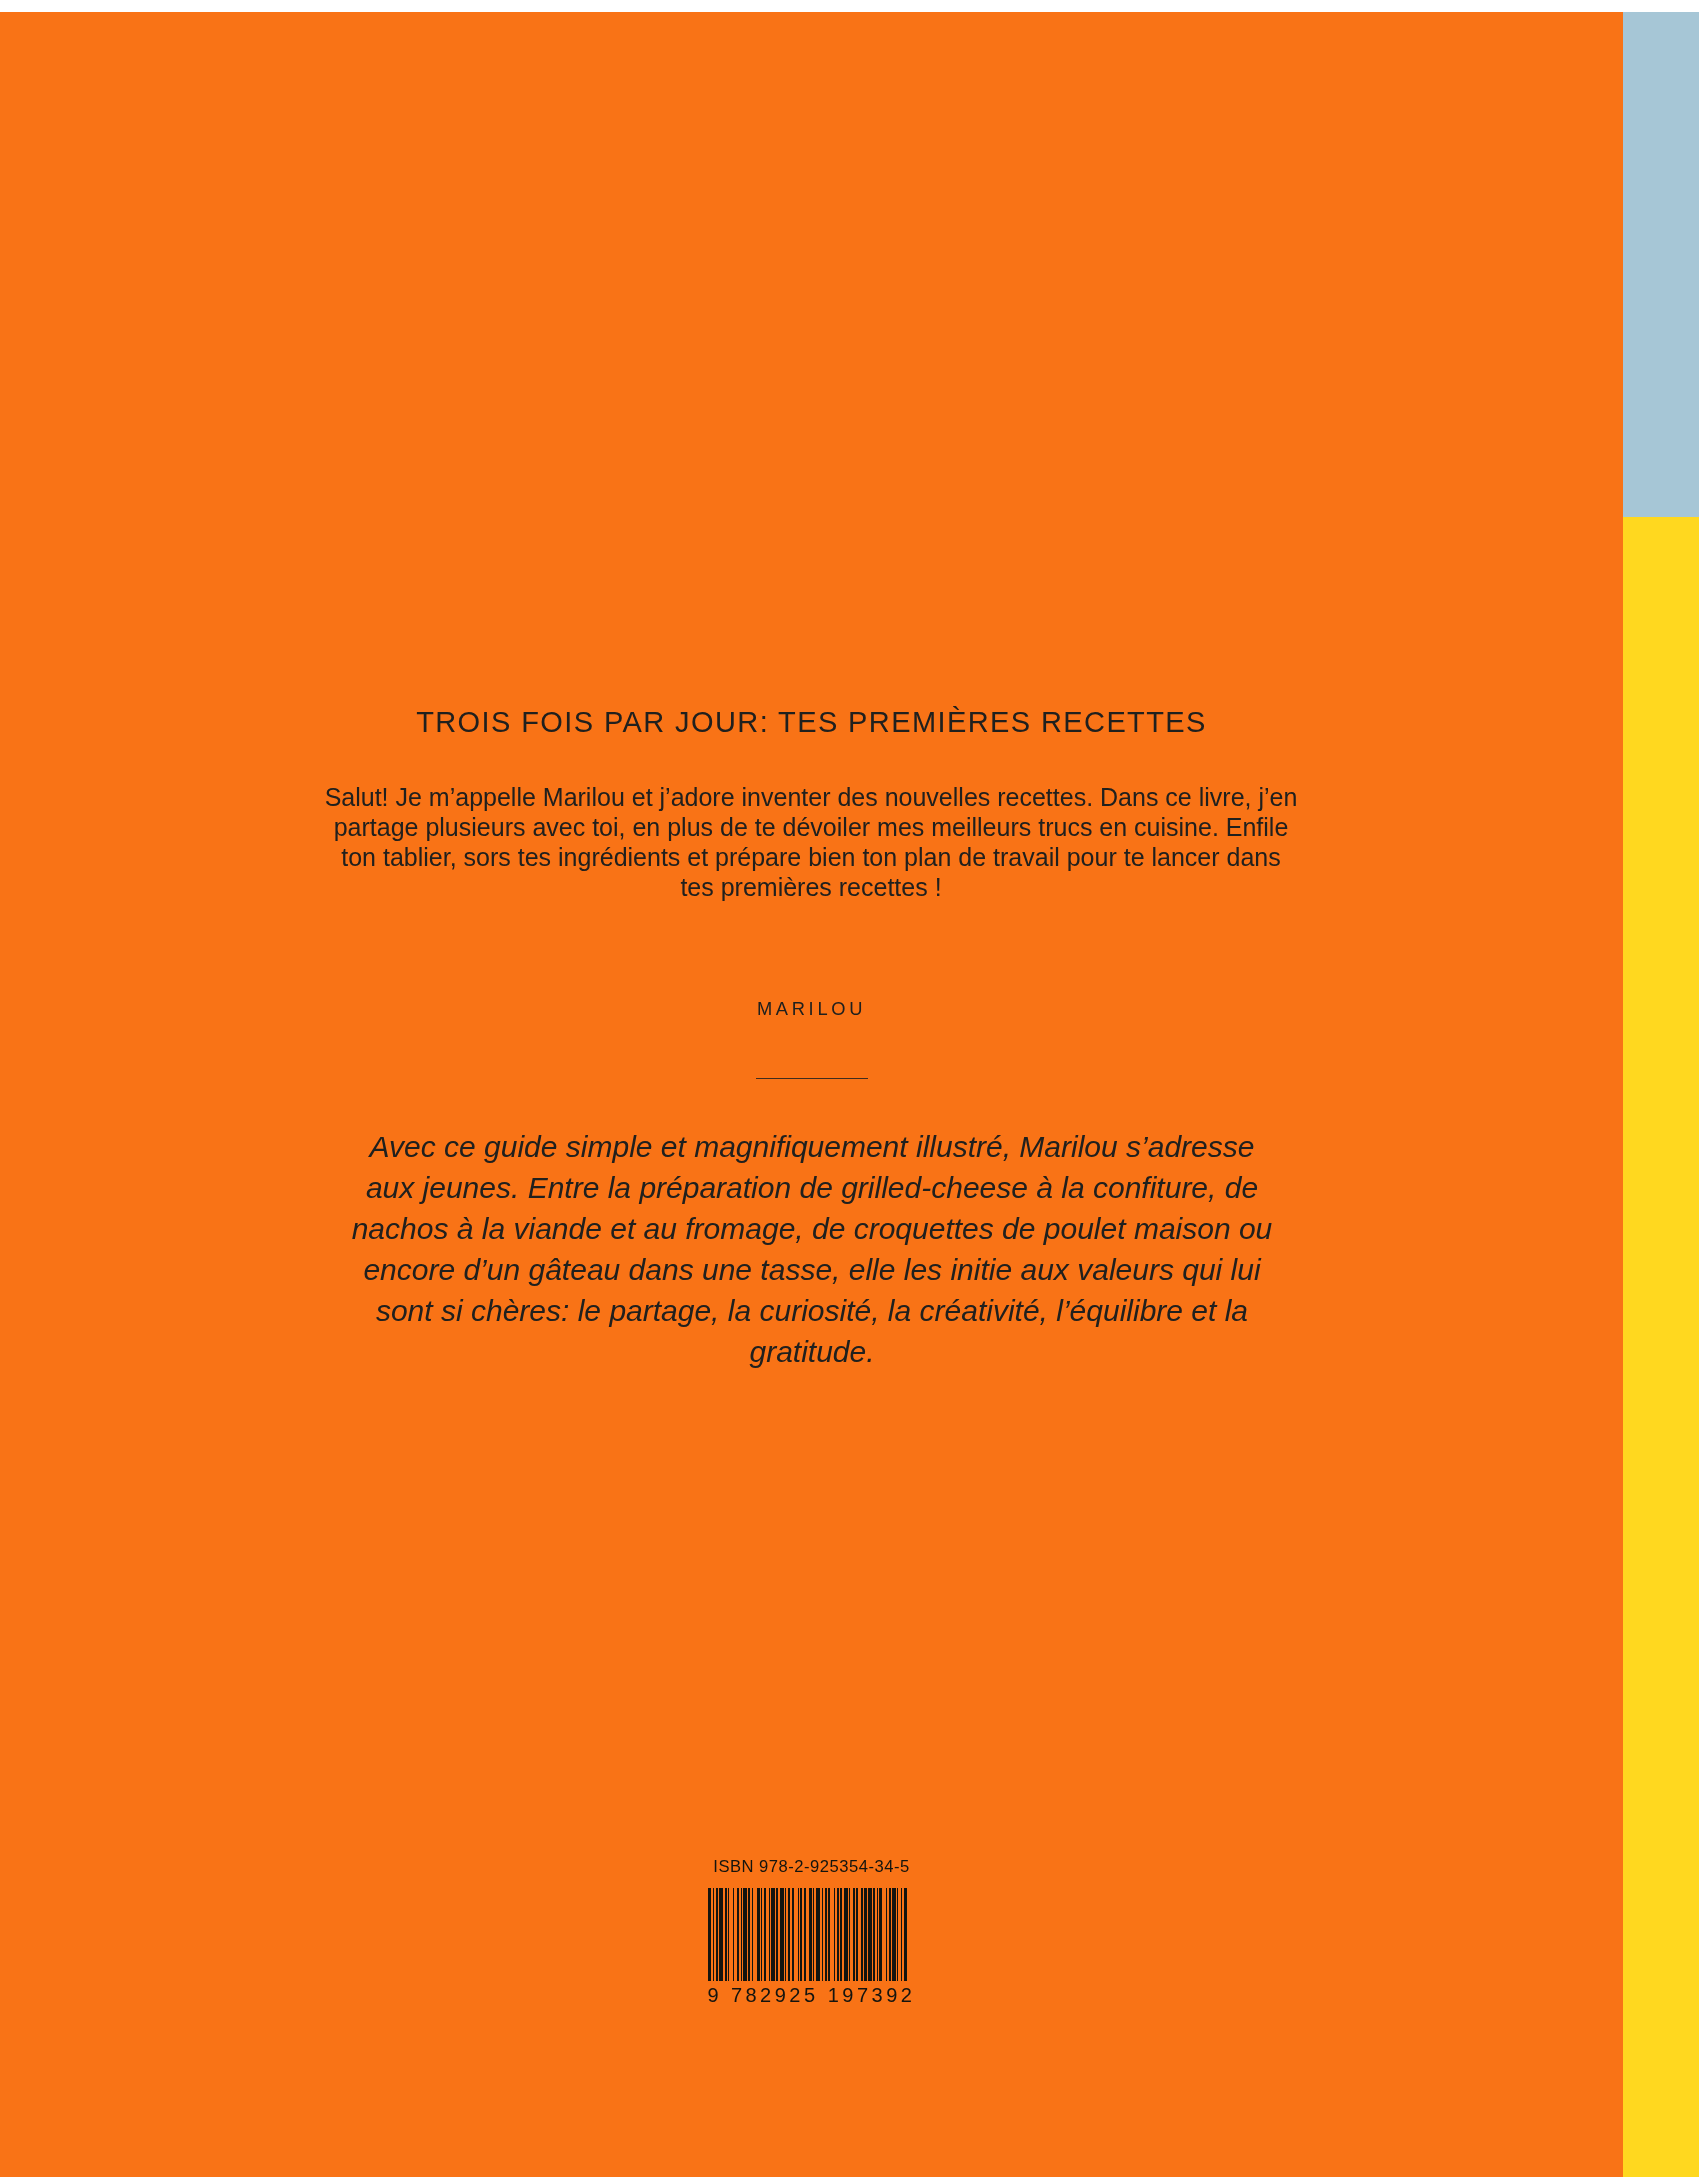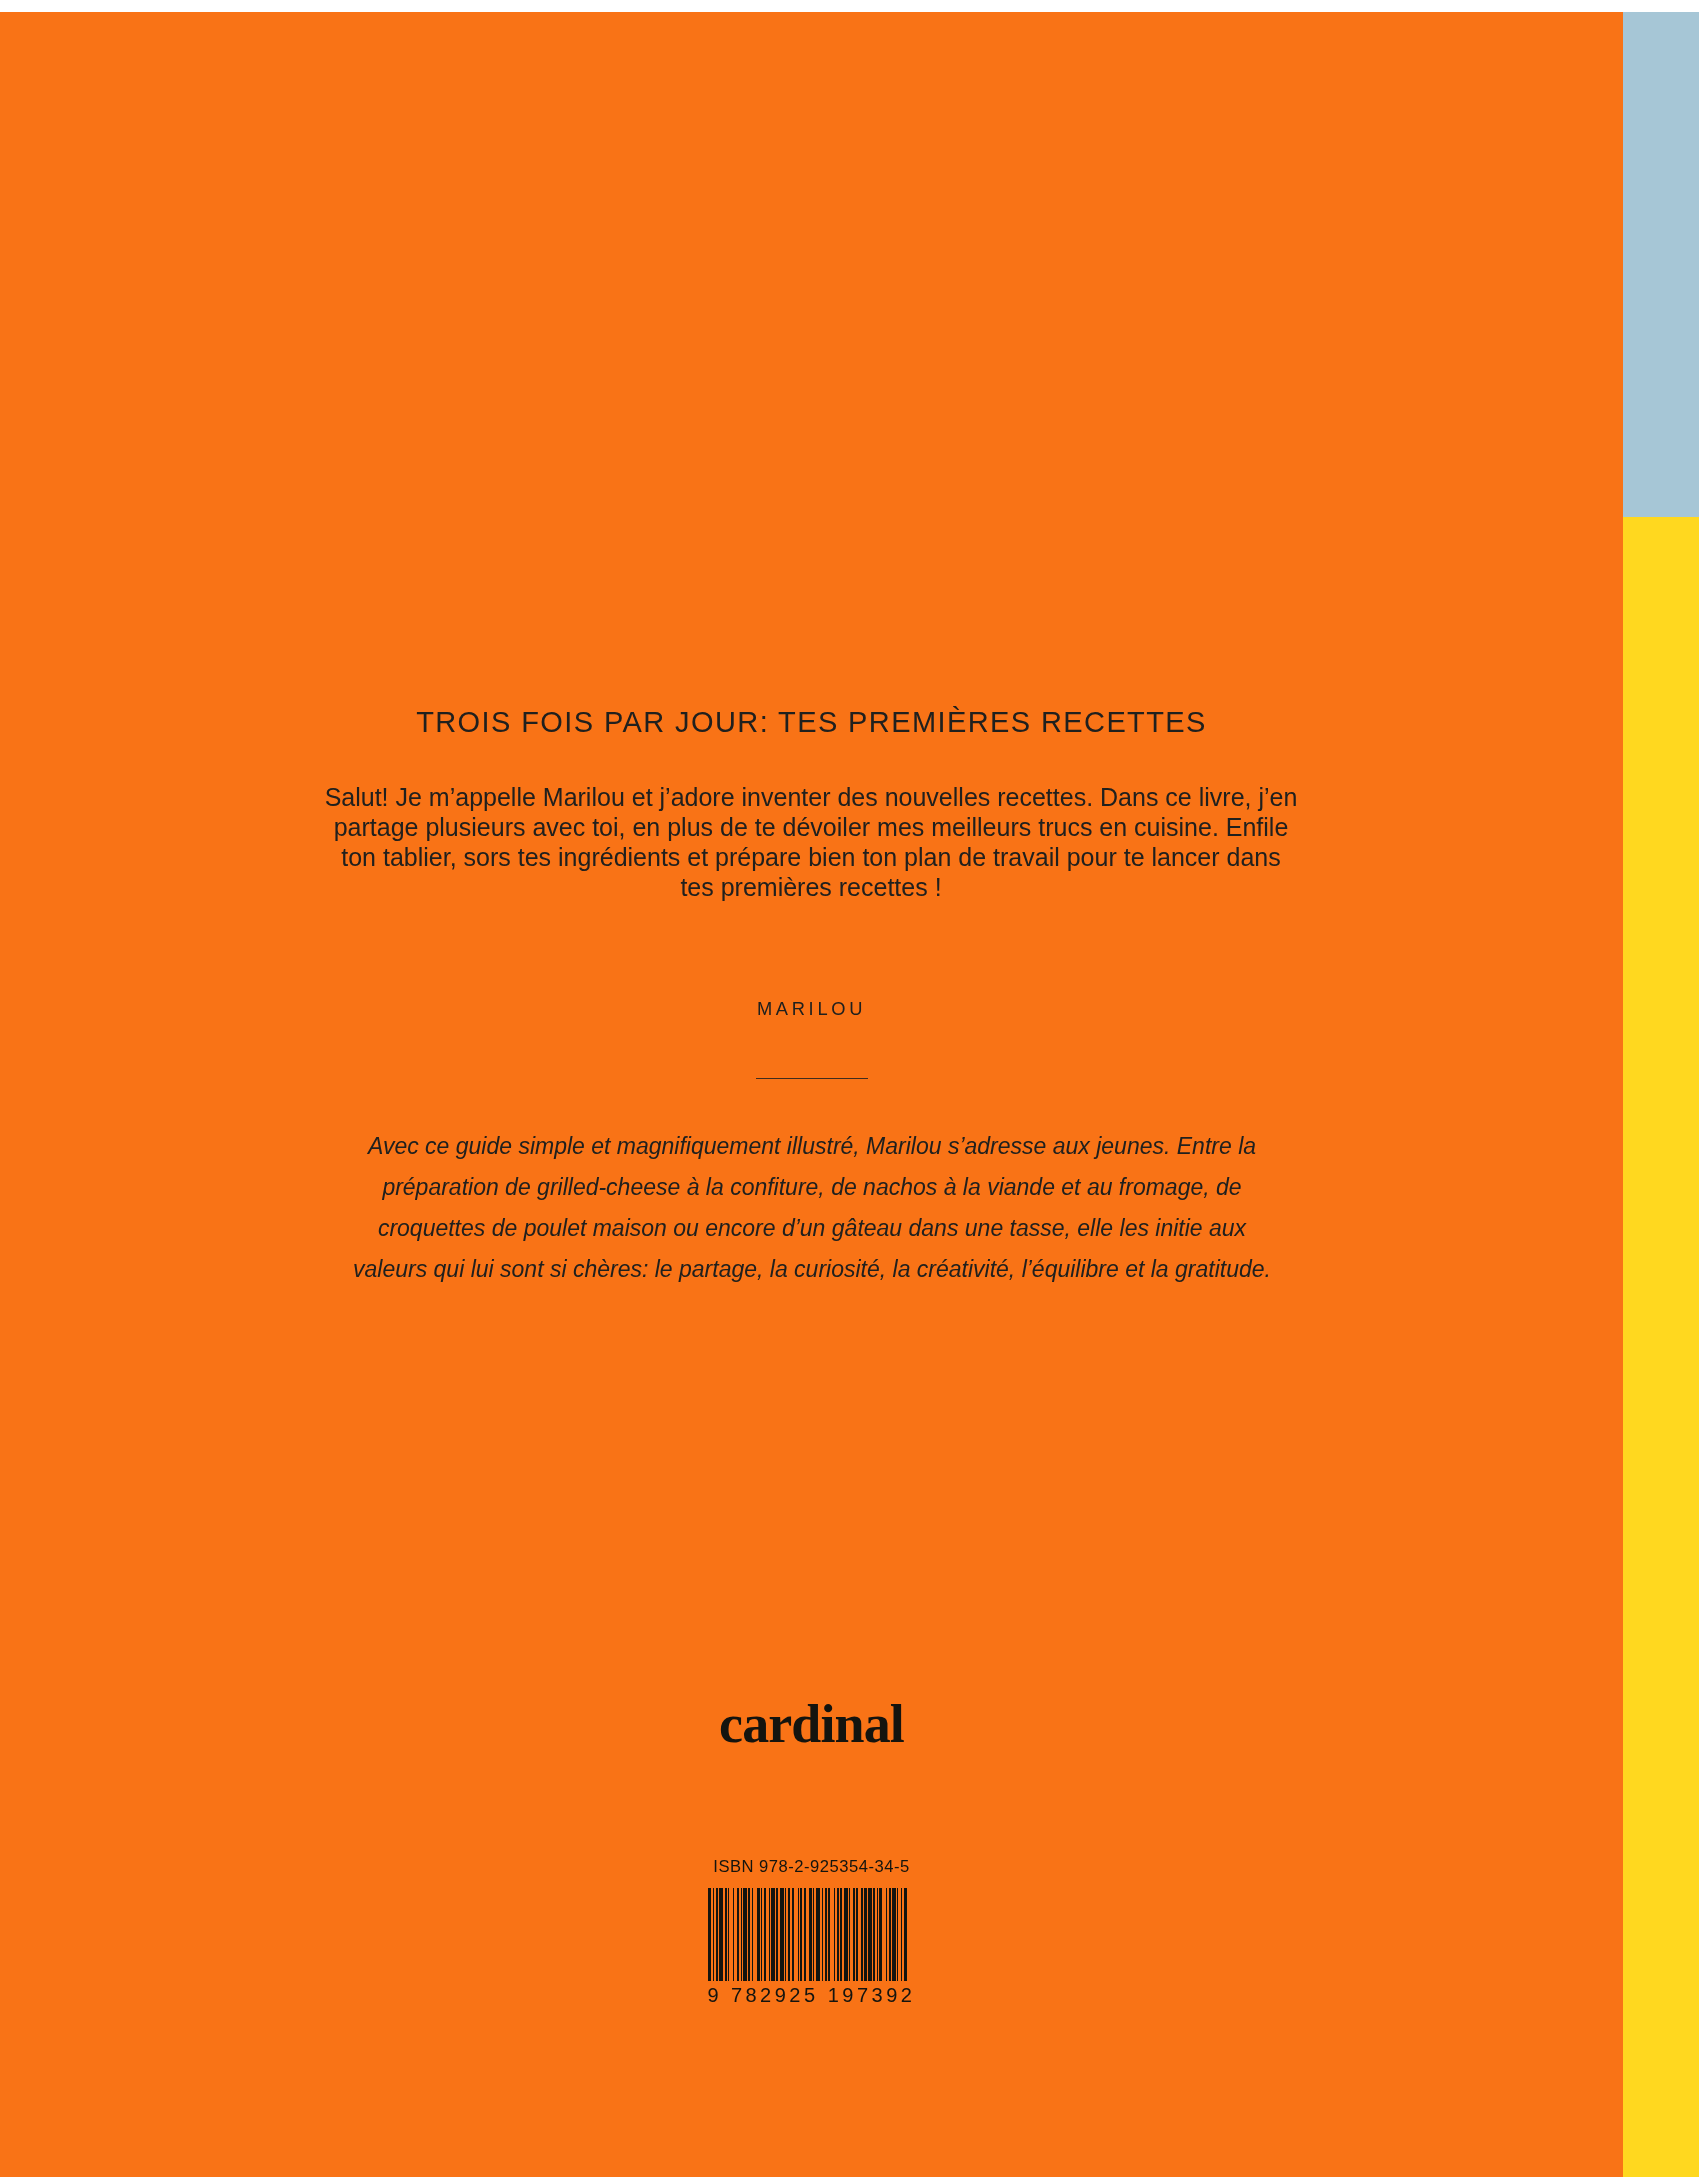--- a/index.html
+++ b/index.html
@@ -104,21 +104,21 @@
     background: #20201e;
     opacity: .85;
   }
 
   .description {
     position: absolute;
     left: 349px;
     top: 1114px;
     width: 926px;
     text-align: center;
-    font-size: 23px;
+    font-size: 30px;
     line-height: 41px;
     font-style: italic;
     color: #20201e;
   }
 
   
   .logo {
     position: absolute;
     left: 0;
     top: 1681px;
@@ -189,21 +189,20 @@
     <div class="title">TROIS FOIS PAR JOUR: TES PREMIÈRES RECETTES</div>
 
     <div class="blurb">Salut! Je m’appelle Marilou et j’adore inventer des nouvelles recettes. Dans ce livre, j’en partage plusieurs avec toi, en plus de te dévoiler mes meilleurs trucs en cuisine. Enfile ton tablier, sors tes ingrédients et prépare bien ton plan de travail pour te lancer dans tes premières recettes !</div>
 
     <div class="signature">MARILOU</div>
 
     <div class="rule"></div>
 
     <div class="description">Avec ce guide simple et magnifiquement illustré, Marilou s’adresse aux jeunes. Entre la préparation de grilled-cheese à la confiture, de nachos à la viande et au fromage, de croquettes de poulet maison ou encore d’un gâteau dans une tasse, elle les initie aux valeurs qui lui sont si chères: le partage, la curiosité, la créativité, l’équilibre et la gratitude.</div>
 
-    <div class="logo">cardinal</div>
 
     <div class="isbn-block">
       <div class="isbn-text">ISBN  978-2-925354-34-5</div>
       <div class="barcode-wrap">
         <div class="barcode" id="barcode-bars">
             <span style="width: 3.8px; height: 93px; background: rgb(20, 20, 15);"></span>
             <span style="width: 1.3px; height: 93px; background: transparent;"></span>
             <span style="width: 1.3px; height: 93px; background: rgb(20, 20, 15);"></span>
             <span style="width: 2.5px; height: 93px; background: transparent;"></span>
             <span style="width: 1.3px; height: 93px; background: rgb(20, 20, 15);"></span>

